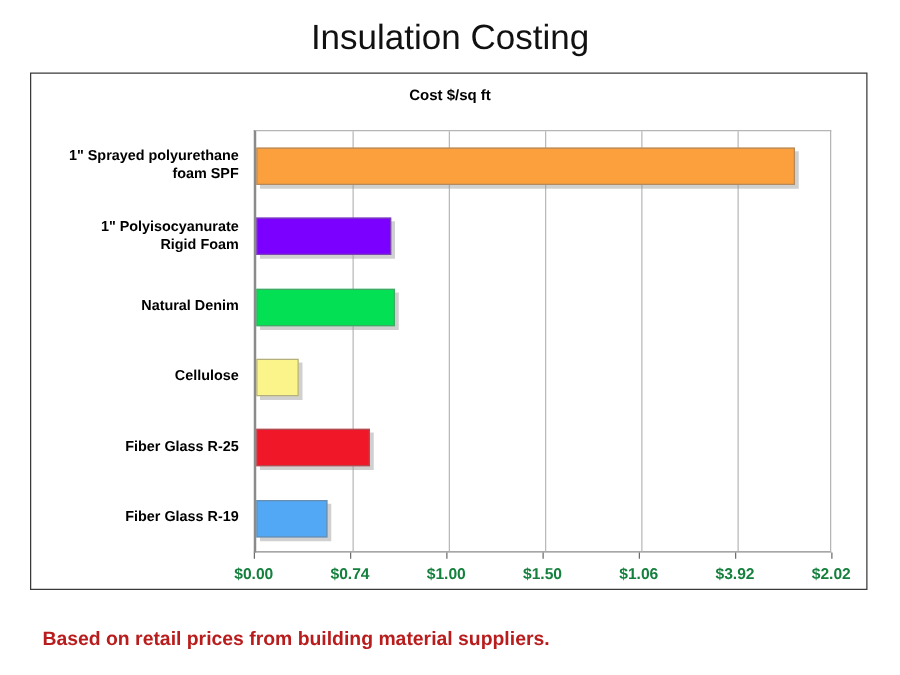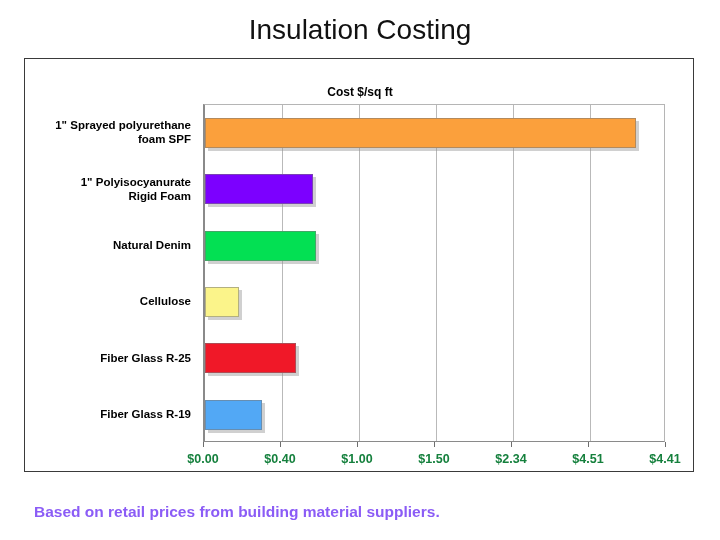--- a/index.html
+++ b/index.html
@@ -47,21 +47,21 @@
     width: 670px;
     height: 414px;
     border: 1px solid #3a3a3a;
     box-sizing: border-box;
     background: #ffffff;
   }
 
   #chart-subtitle {
     position: absolute;
     left: 0;
-    top: 26px;
+    top: 10px;
     width: 670px;
     text-align: center;
     font-size: 12px;
     font-weight: bold;
     color: #000000;
   }
 
   
   
   #plot-area {
@@ -139,21 +139,21 @@
     font-size: 12px;
     font-weight: 400;
     color: #000000;
   }
   #tagline {
     position: absolute;
     left: 34px;
     top: 503px;
     font-size: 15.5px;
     font-weight: bold;
-    color: #8b5cf6;
+    color: #b91c1c;
   }
 </style>
 </head>
 <body>
 
 <div id="page">
 
   <div id="chart-title">Insulation Costing</div>
 
   <div id="chart-frame">
@@ -217,25 +217,25 @@
         <div class="tick" style="left: 178px; top: 383px;"></div>
         <div class="tick" style="left: 255px; top: 383px;"></div>
         <div class="tick" style="left: 332px; top: 383px;"></div>
         <div class="tick" style="left: 409px; top: 383px;"></div>
         <div class="tick" style="left: 486px; top: 383px;"></div>
         <div class="tick" style="left: 563px; top: 383px;"></div>
         <div class="tick" style="left: 640px; top: 383px;"></div>
       </div>
     <div id="xlabels">
         <div class="xlabel" style="left: 178px; top: 393px;">$0.00</div>
-        <div class="xlabel" style="left: 255px; top: 393px;">$0.40</div>
+        <div class="xlabel" style="left: 255px; top: 393px;">$0.74</div>
         <div class="xlabel" style="left: 332px; top: 393px;">$1.00</div>
         <div class="xlabel" style="left: 409px; top: 393px;">$1.50</div>
-        <div class="xlabel" style="left: 486px; top: 393px;">$2.34</div>
-        <div class="xlabel" style="left: 563px; top: 393px;">$4.51</div>
-        <div class="xlabel" style="left: 640px; top: 393px;">$4.41</div>
+        <div class="xlabel" style="left: 486px; top: 393px;">$1.06</div>
+        <div class="xlabel" style="left: 563px; top: 393px;">$3.92</div>
+        <div class="xlabel" style="left: 640px; top: 393px;">$2.02</div>
       </div>
 
   </div>
 
   <div id="tagline">Based on retail prices from building material suppliers.</div>
 
 </div>
 
 </body></html>

